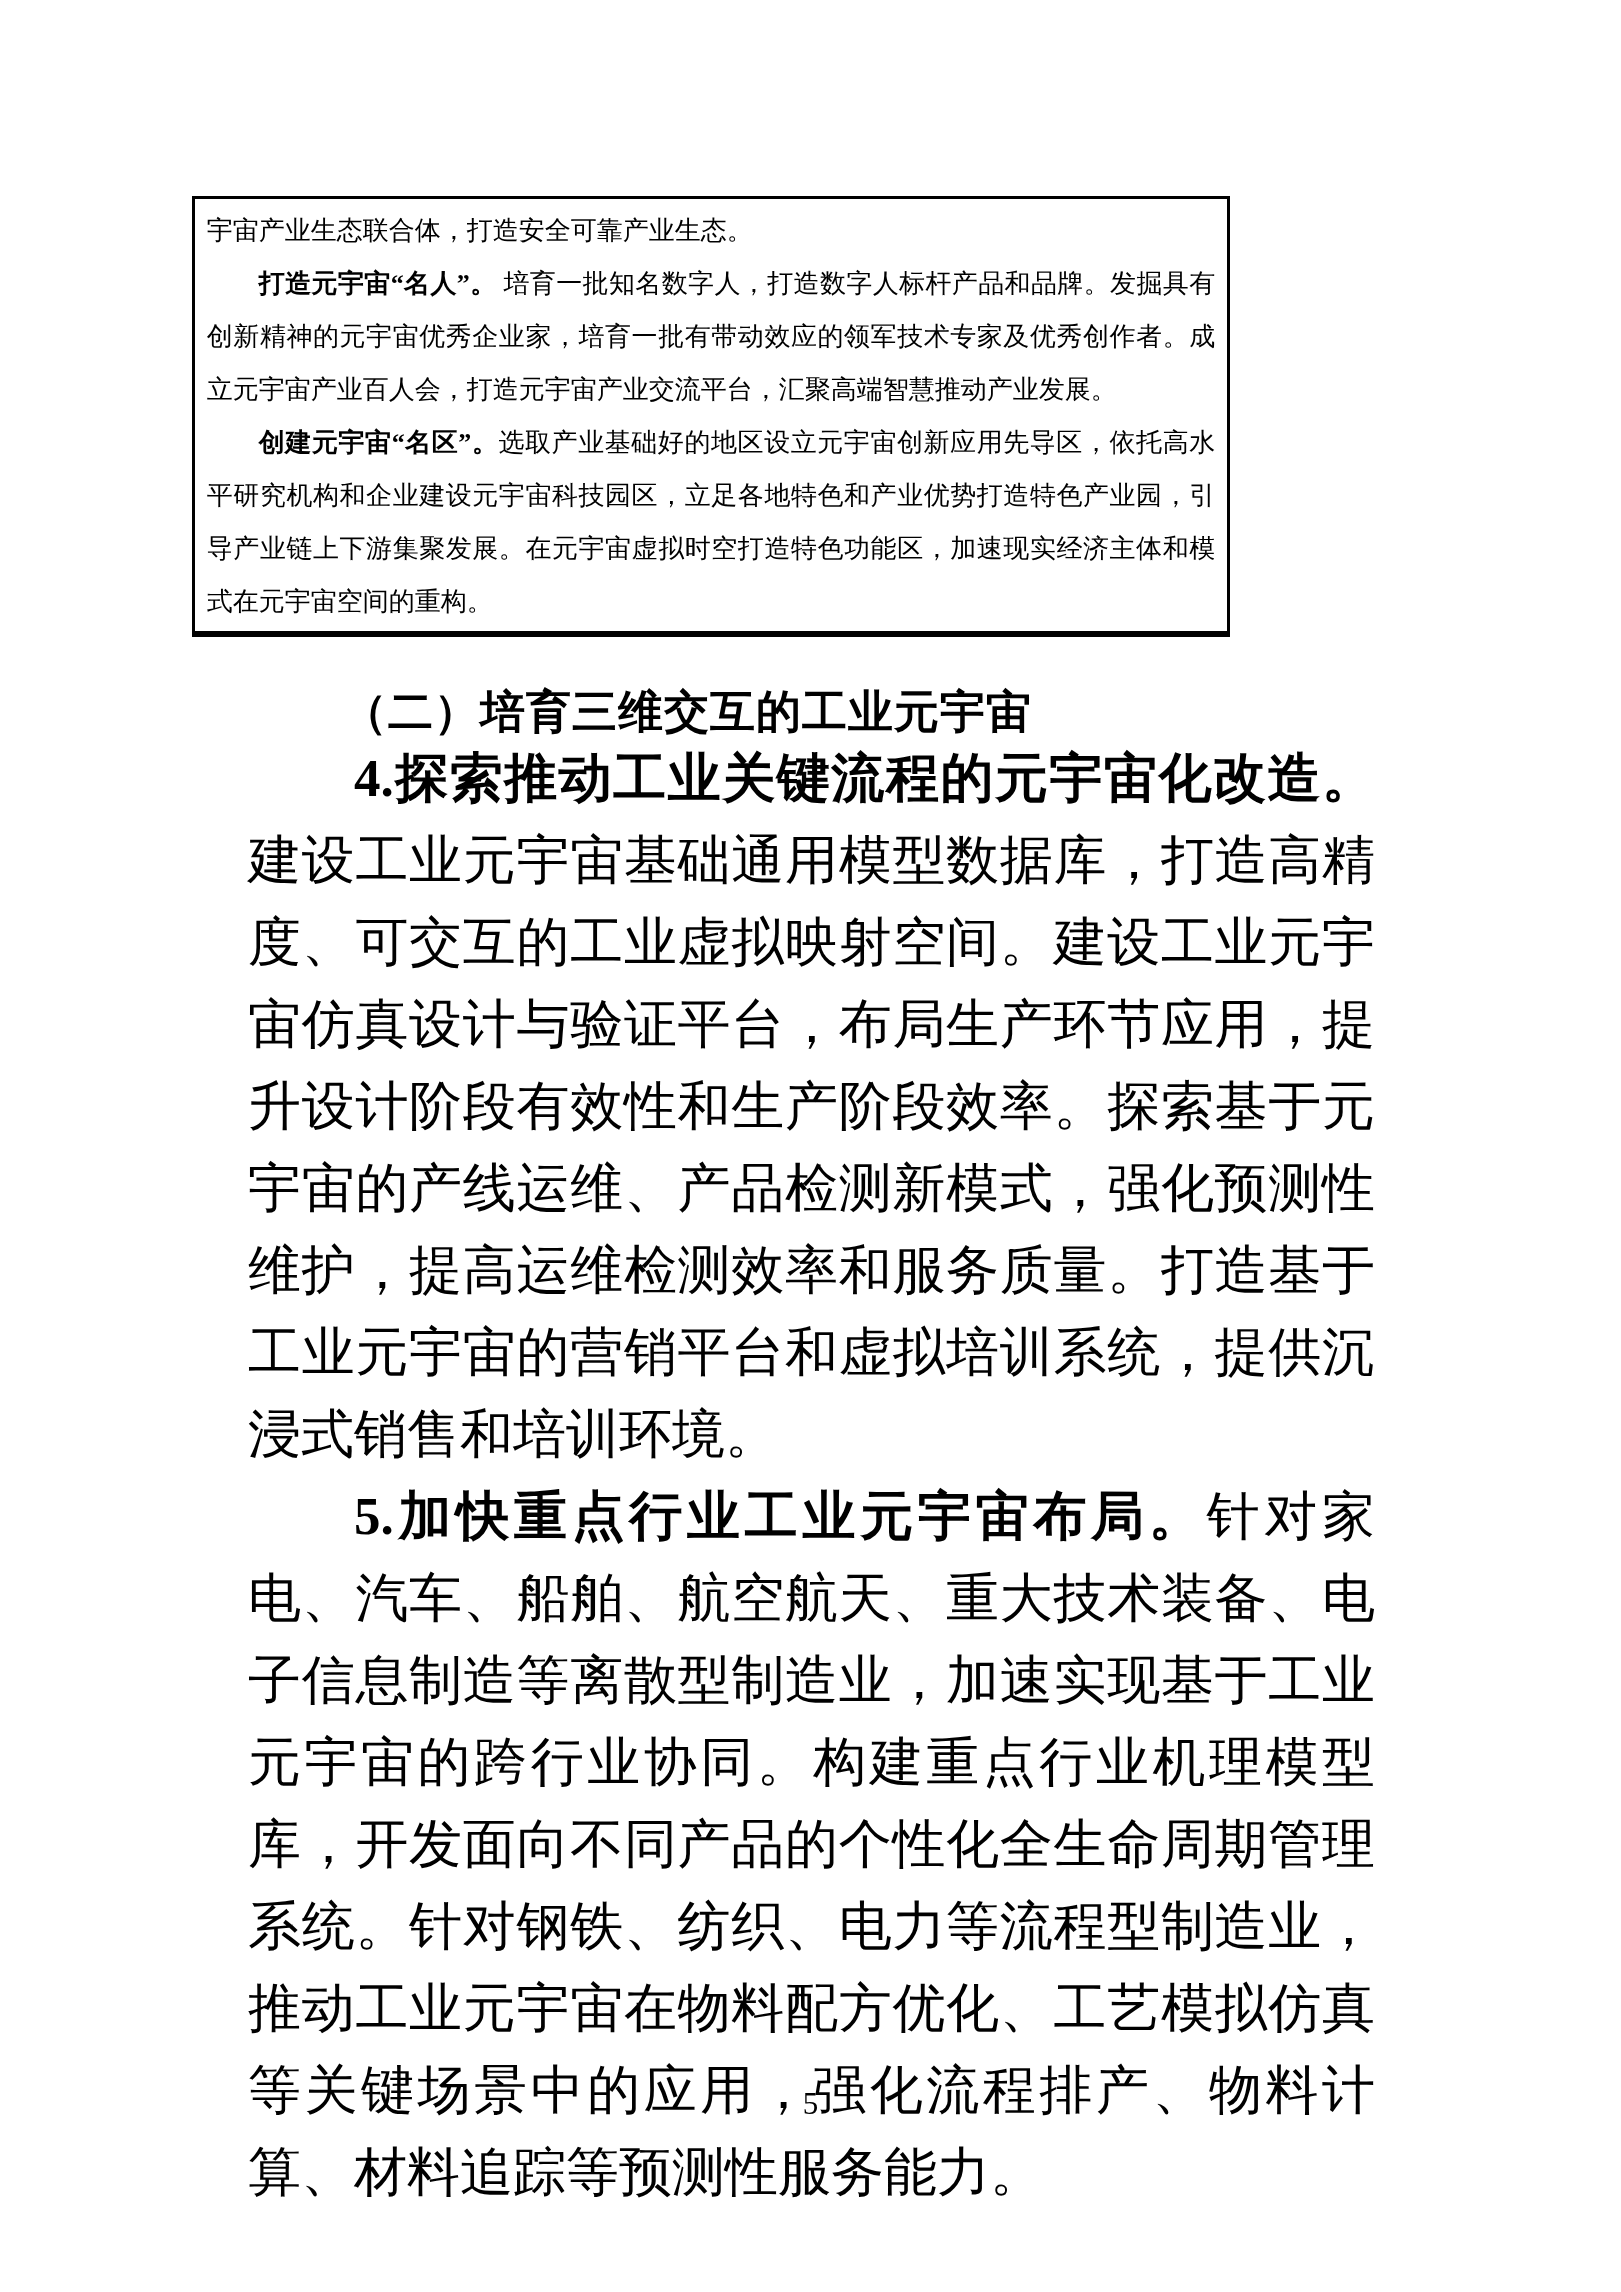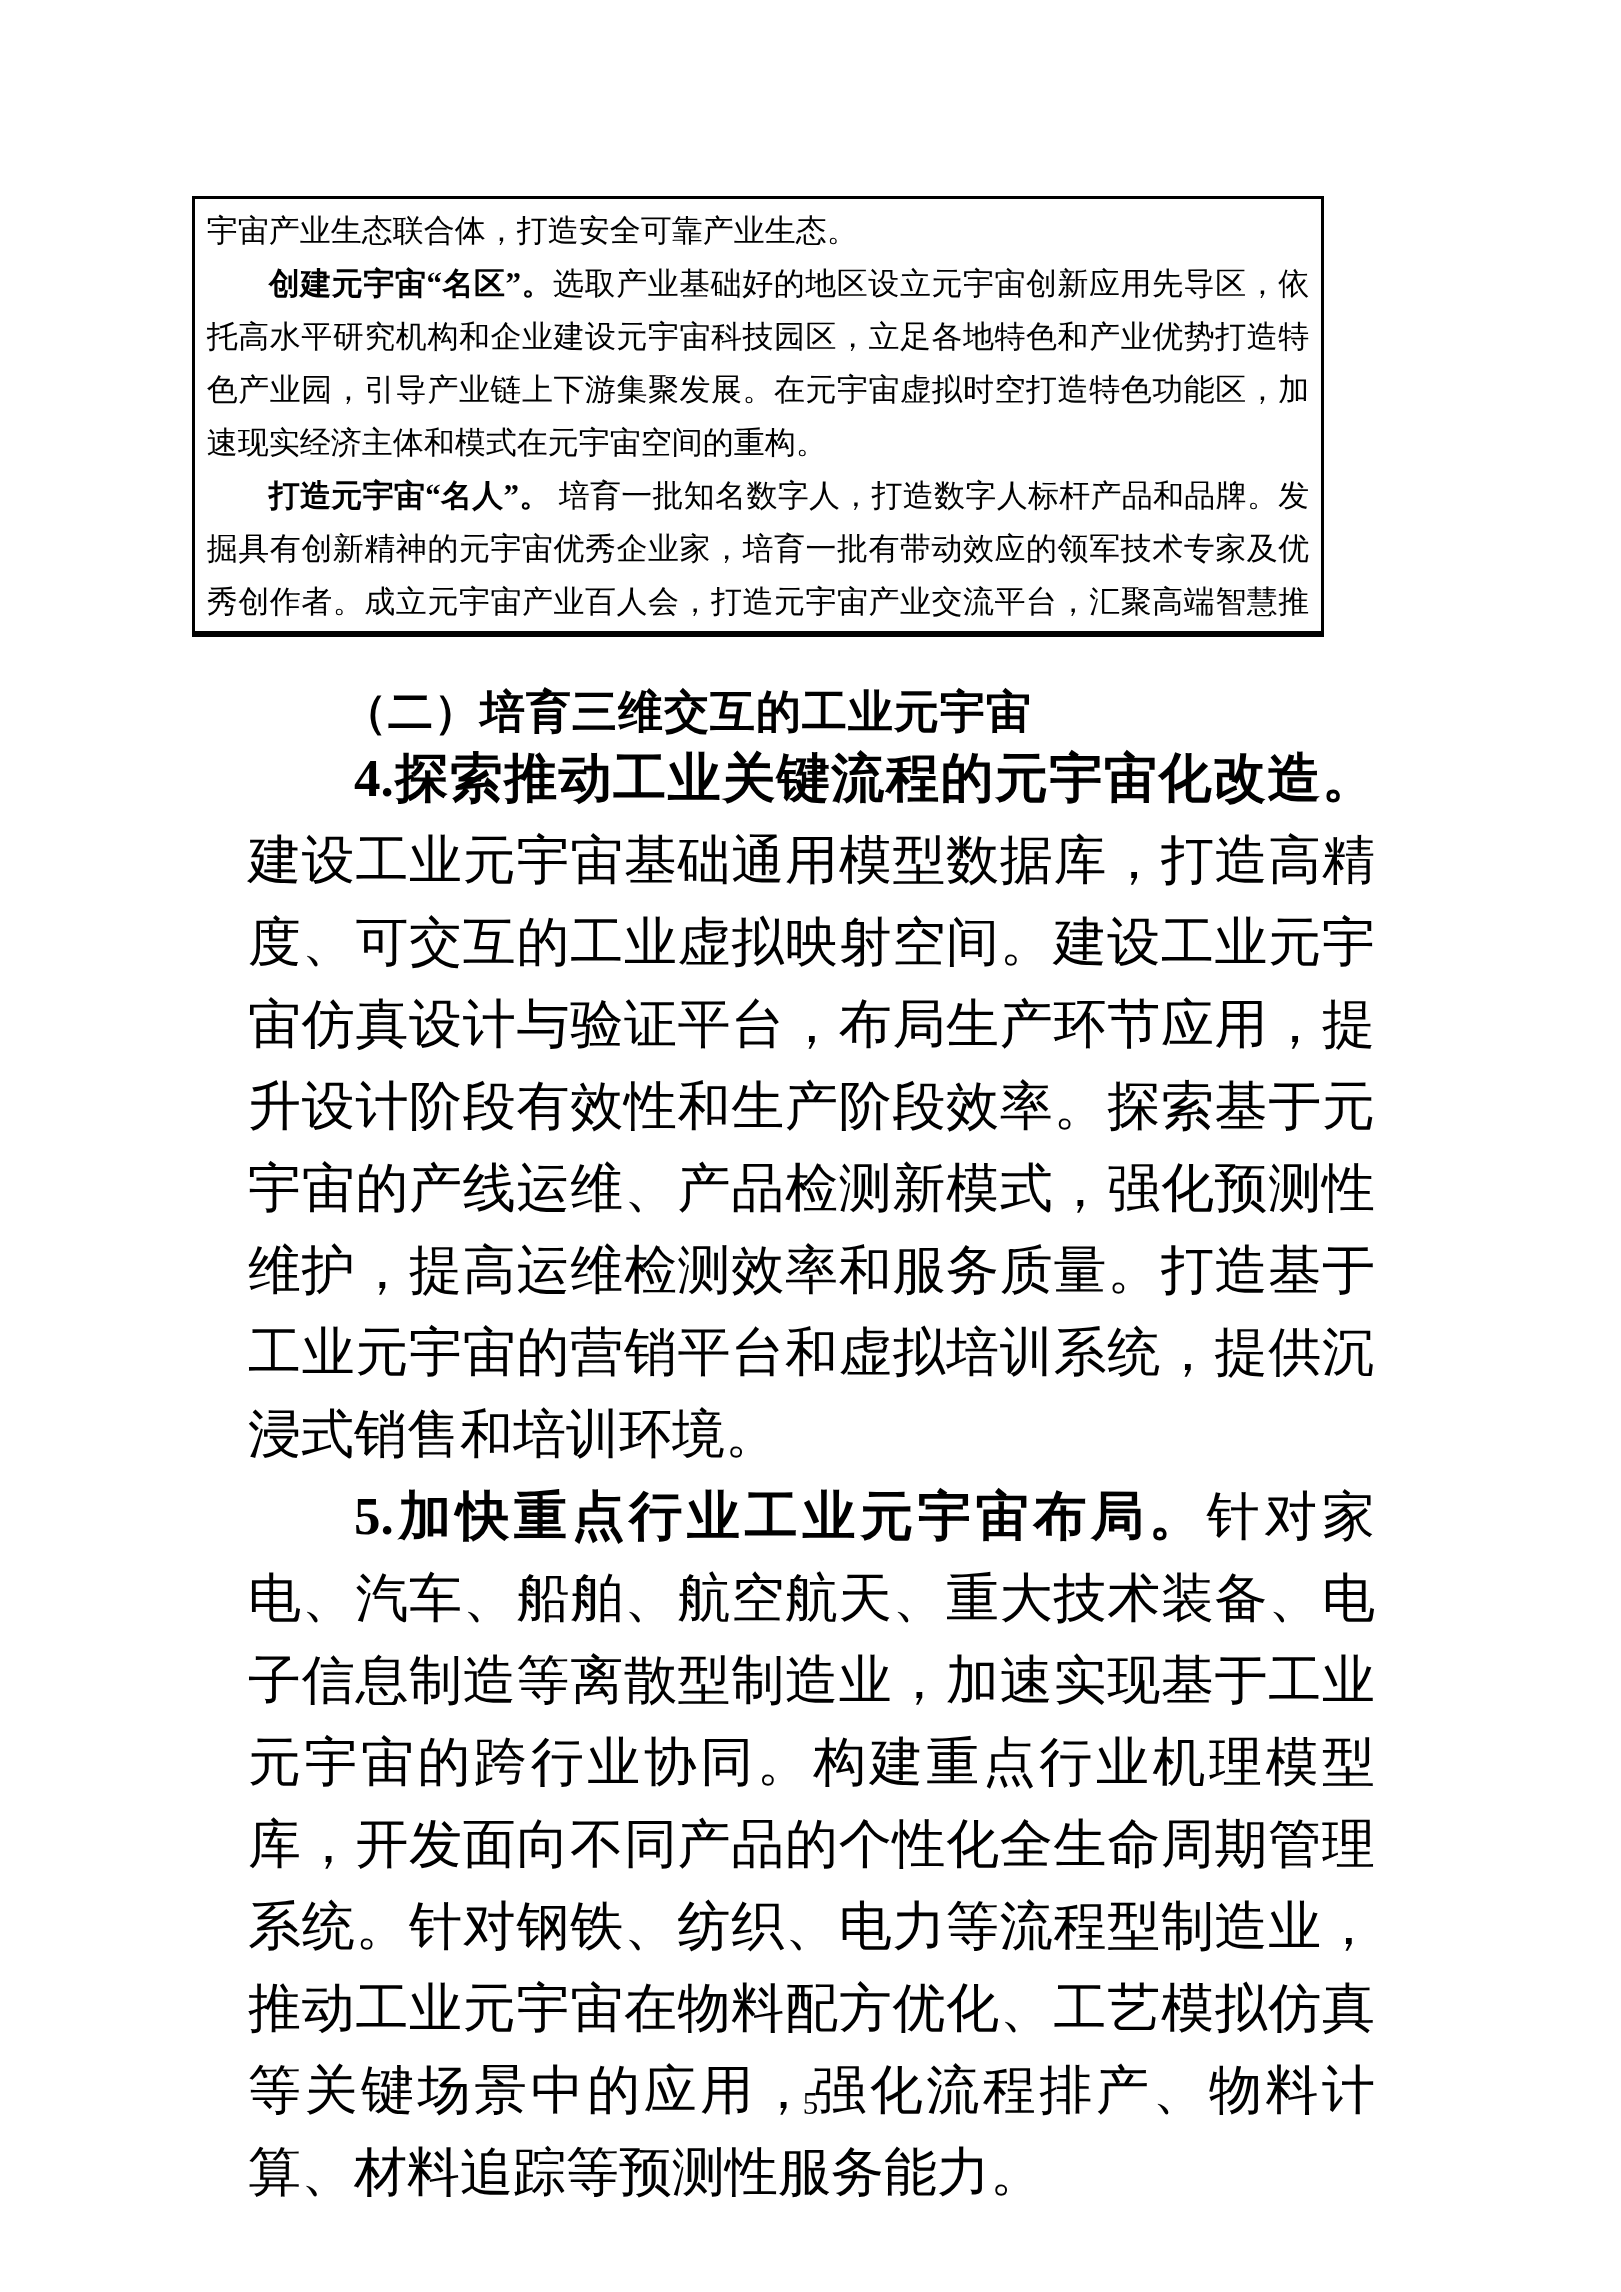--- a/index.html
+++ b/index.html
@@ -11,27 +11,27 @@
     color: #000000;
     font-family: "Liberation Serif", "DejaVu Serif", serif;
     overflow: hidden;
   }
 
   
   .excerpt-box {
     position: absolute;
     left: 192px;
     top: 196px;
-    width: 1132px;
+    width: 1038px;
     height: 441px;
     box-sizing: border-box;
     border: 3.9px solid #000000;
     border-bottom-width: 6.9px;
     padding: 4.9px 11.8px 0 11.8px;
-    font-size: 31px;
+    font-size: 26px;
     line-height: 53px;
     text-align: justify;
     text-justify: inter-character;
     overflow: hidden;
   }
   .excerpt-box p { margin: 0; text-indent: 2em; }
   .excerpt-box p.no-indent { text-indent: 0; }
 
   
   .section-heading {
@@ -75,22 +75,22 @@
     line-height: 39px;
   }
 </style>
 </head>
 <body>
 
 <div class="page">
 
   <div class="excerpt-box" id="excerptBox">
       <p class="no-indent"><span>宇宙产业生态联合体，打造安全可靠产业生态。</span></p>
+      <p><b class="bold-lead">打造元宇宙“名人”。</b><span> 培育一批知名数字人，打造数字人标杆产品和品牌。发掘具有创新精神的元宇宙优秀企业家，培育一批有带动效应的领军技术专家及优秀创作者。成立元宇宙产业百人会，打造元宇宙产业交流平台，汇聚高端智慧推动产业发展。</span></p>
       <p><b class="bold-lead">创建元宇宙“名区”。</b><span>选取产业基础好的地区设立元宇宙创新应用先导区，依托高水平研究机构和企业建设元宇宙科技园区，立足各地特色和产业优势打造特色产业园，引导产业链上下游集聚发展。在元宇宙虚拟时空打造特色功能区，加速现实经济主体和模式在元宇宙空间的重构。</span></p>
-      <p><b class="bold-lead">打造元宇宙“名人”。</b><span> 培育一批知名数字人，打造数字人标杆产品和品牌。发掘具有创新精神的元宇宙优秀企业家，培育一批有带动效应的领军技术专家及优秀创作者。成立元宇宙产业百人会，打造元宇宙产业交流平台，汇聚高端智慧推动产业发展。</span></p>
     </div>
 
   <h2 class="section-heading">（二）培育三维交互的工业元宇宙</h2>
 
   <div class="body-text" id="bodyText">
       <p><b class="bold-lead">4.探索推动工业关键流程的元宇宙化改造。</b><span>建设工业元宇宙基础通用模型数据库，打造高精度、可交互的工业虚拟映射空间。建设工业元宇宙仿真设计与验证平台，布局生产环节应用，提升设计阶段有效性和生产阶段效率。探索基于元宇宙的产线运维、产品检测新模式，强化预测性维护，提高运维检测效率和服务质量。打造基于工业元宇宙的营销平台和虚拟培训系统，提供沉浸式销售和培训环境。</span></p>
       <p><b class="bold-lead">5.加快重点行业工业元宇宙布局。</b><span>针对家电、汽车、船舶、航空航天、重大技术装备、电子信息制造等离散型制造业，加速实现基于工业元宇宙的跨行业协同。构建重点行业机理模型库，开发面向不同产品的个性化全生命周期管理系统。针对钢铁、纺织、电力等流程型制造业，推动工业元宇宙在物料配方优化、工艺模拟仿真等关键场景中的应用，强化流程排产、物料计算、材料追踪等预测性服务能力。</span></p>
     </div>
 
   <div class="page-number">5</div>

